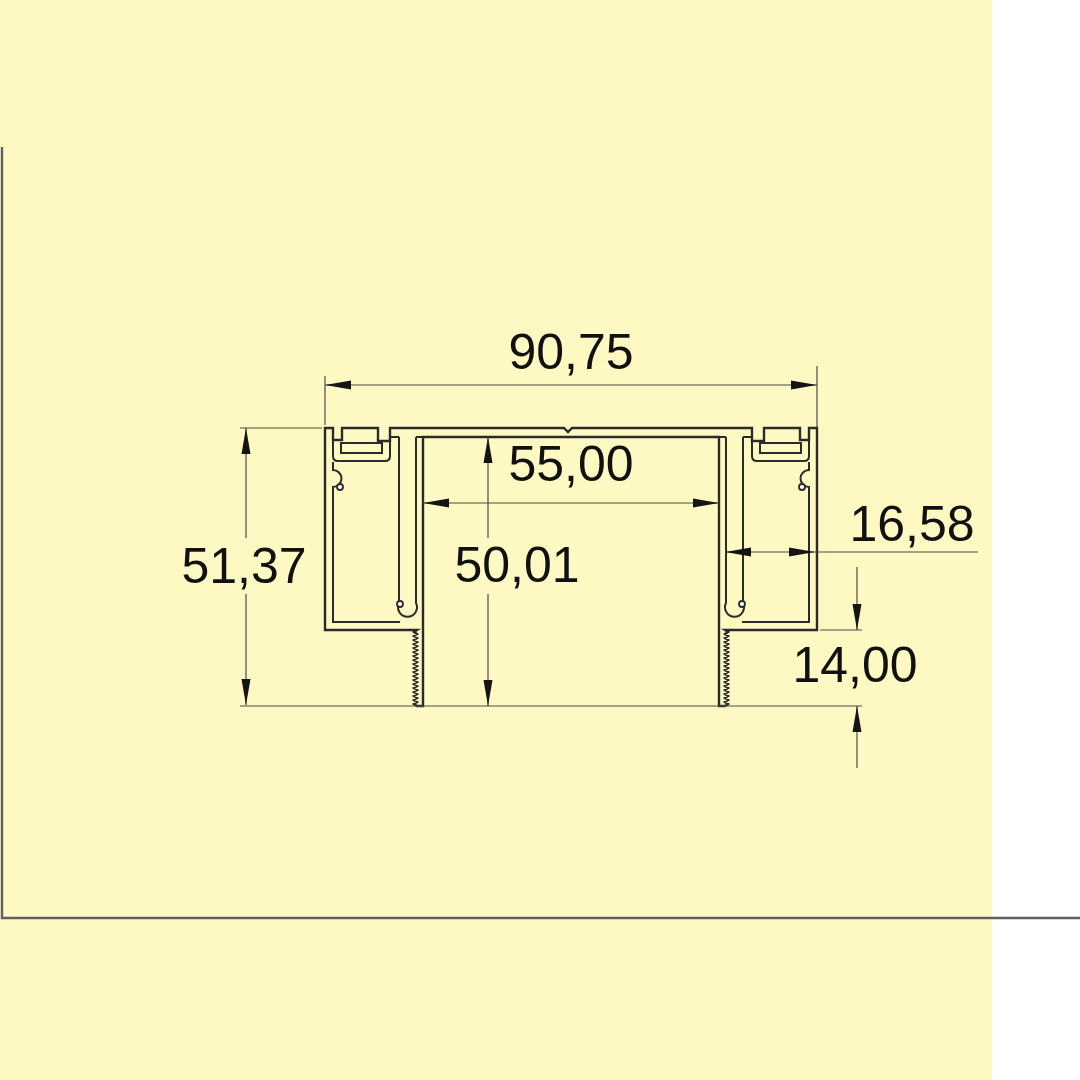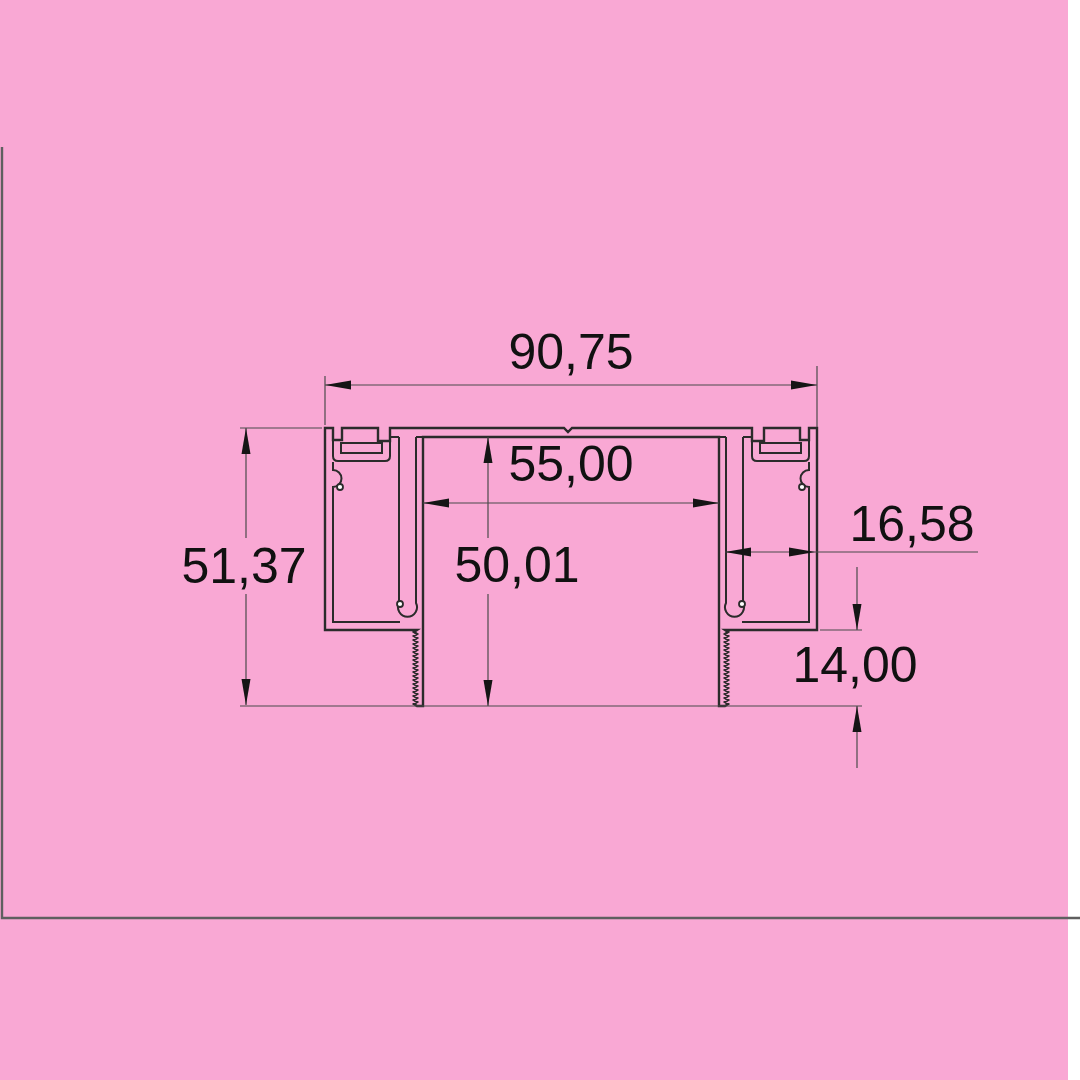--- a/index.html
+++ b/index.html
@@ -6,23 +6,23 @@
     margin: 0;
     padding: 0;
     width: 1080px;
     height: 1080px;
     background: #ffffff;
     overflow: hidden;
     font-family: "Liberation Sans", sans-serif;
   }
   .stage {
     position: relative;
-    width: 1068px;
+    width: 992px;
     height: 1080px;
-    background: #f9a8d4;
+    background: #fef9c3;
   }
   svg { display: block; }
 
   .frame-line {
     fill: none;
     stroke: #5f5f5f;
     stroke-width: 2.4;
   }
   .profile-line {
     fill: none;

